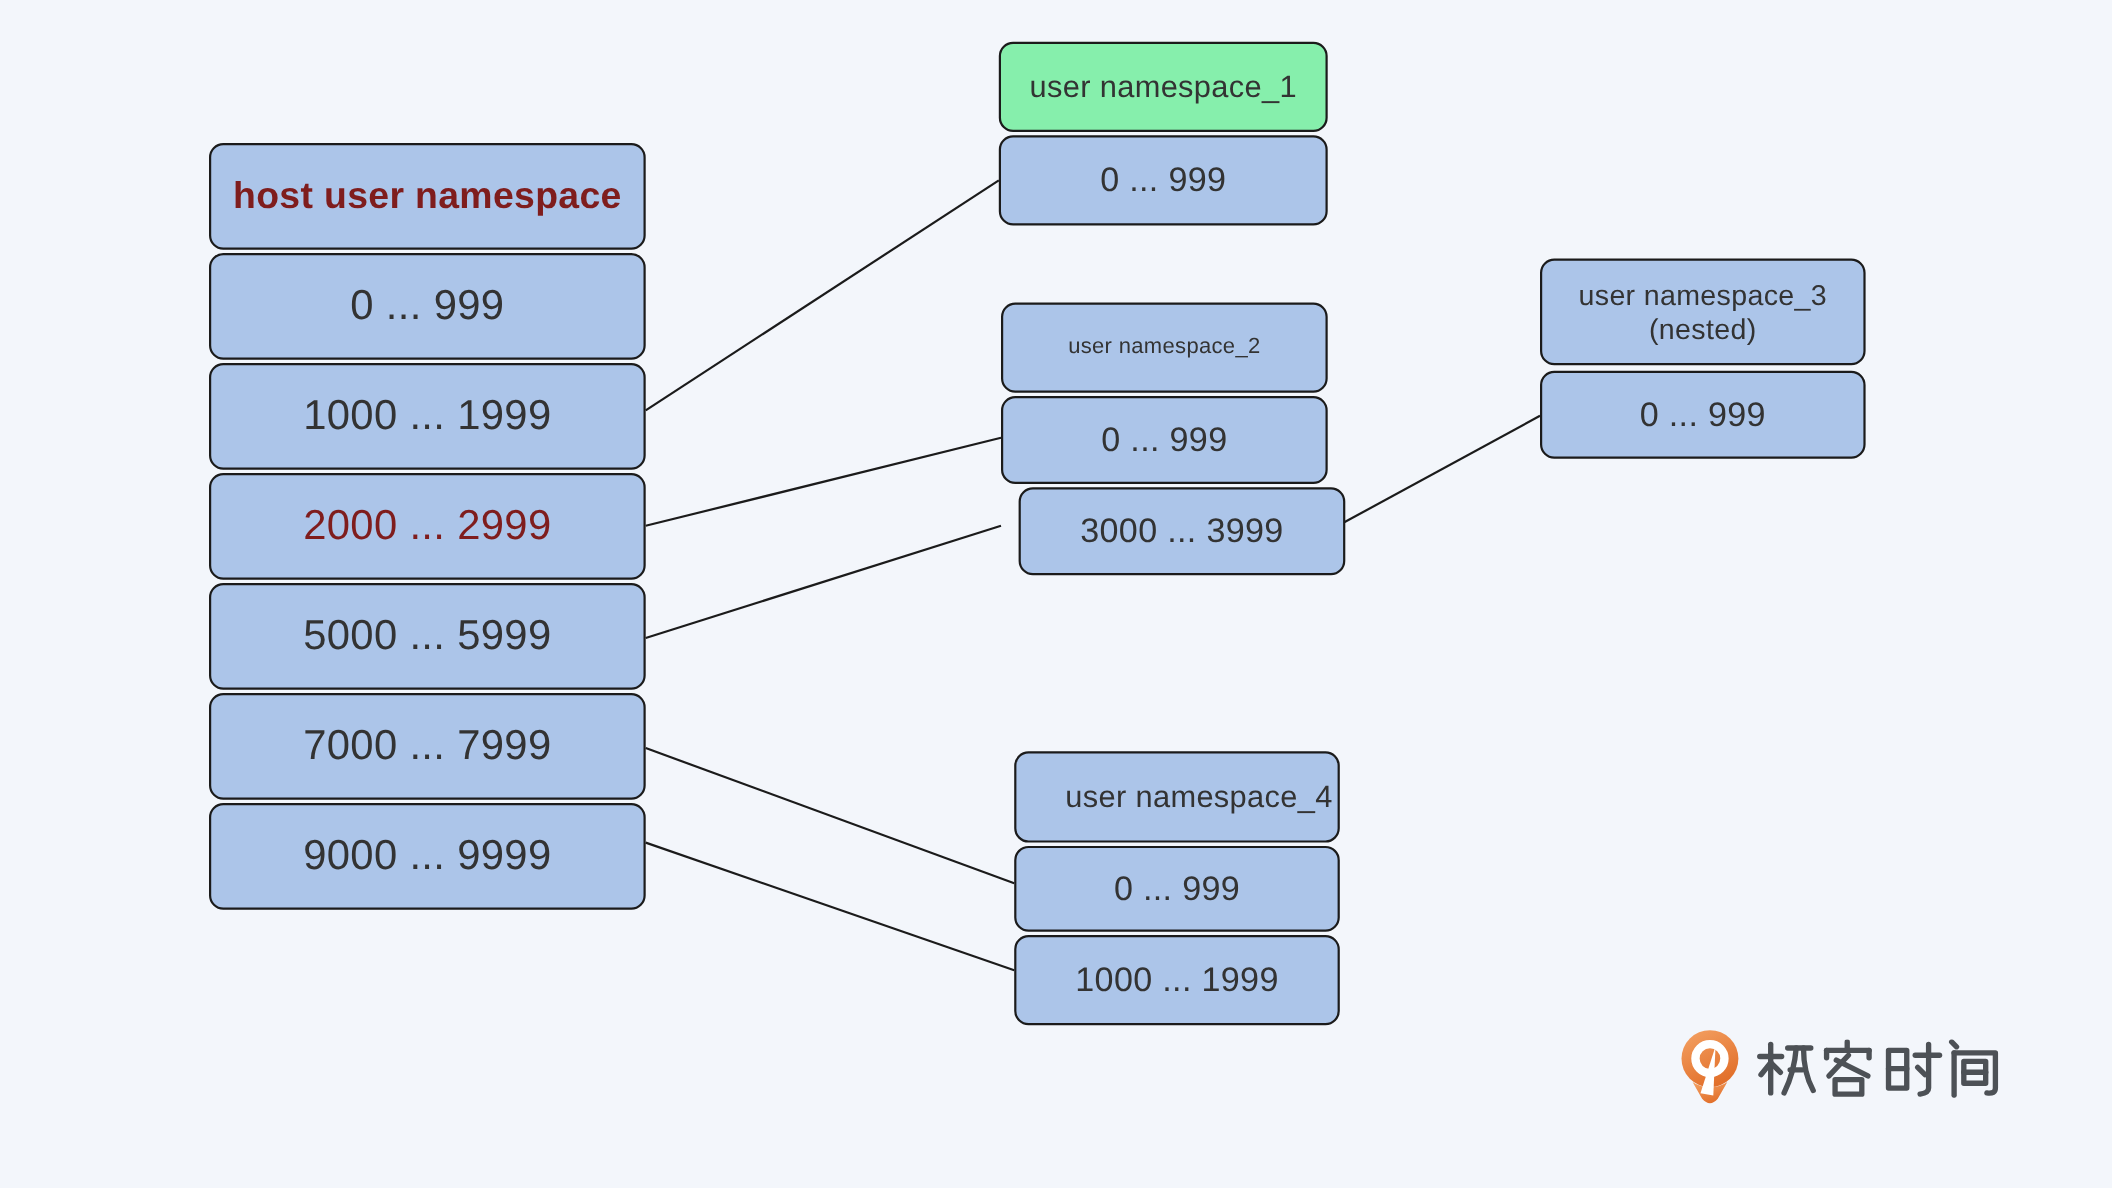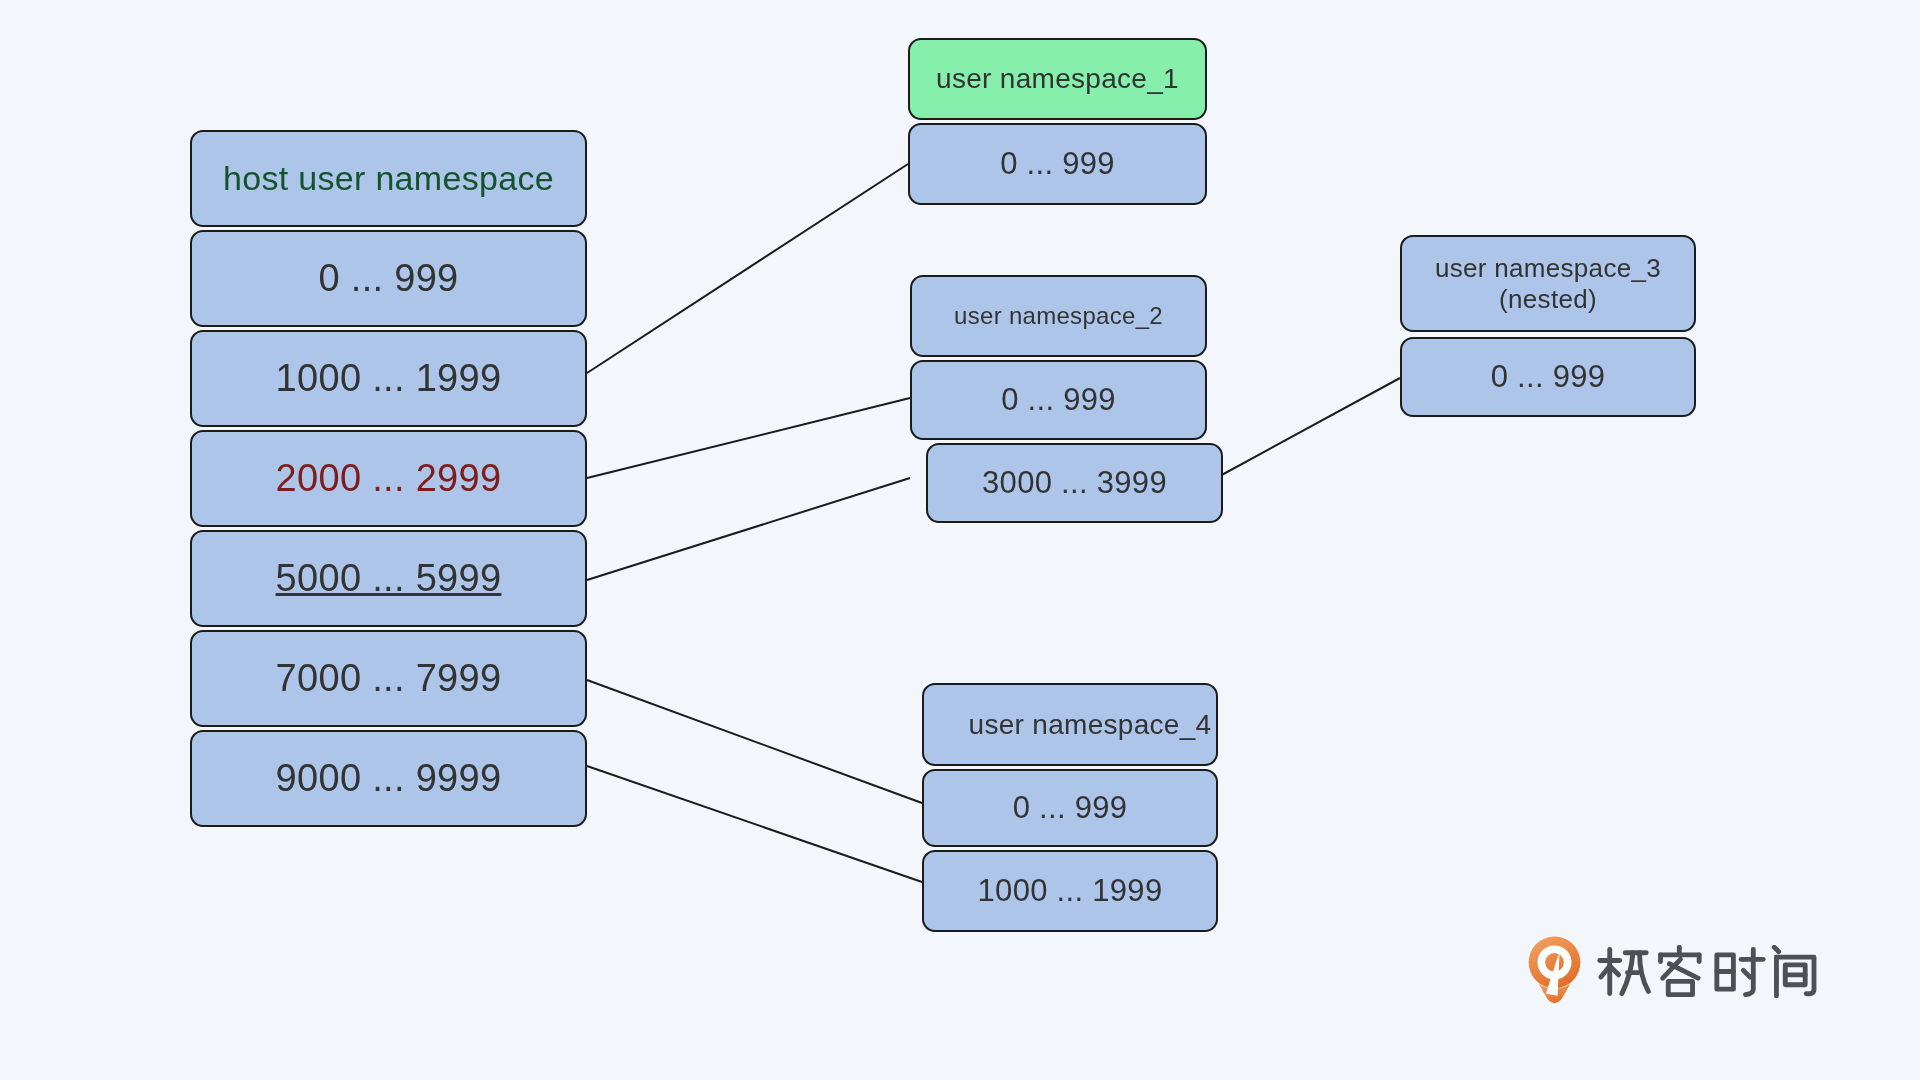--- a/index.html
+++ b/index.html
@@ -90,48 +90,48 @@
       <g transform="translate(155,0)">
         <path d="M5,2 L9,6"></path>
           <path d="M7,11 V46"></path>
           <path d="M7,11 H41 V40 Q41,45 34,44"></path>
         <path d="M15,18 H33 V36 H15 Z"></path>
           <path d="M15,27 H33"></path>
       </g>
     </svg>
   </div>
 
-<div class="box" style="left: 190px; top: 130px; width: 397px; height: 97px; background: rgb(172, 197, 233); border-color: rgb(27, 27, 27); color: #14532d; font-size: 34px;">
+<div class="box" style="left: 190px; top: 130px; width: 397px; height: 97px; background: rgb(172, 197, 233); border-color: rgb(27, 27, 27); color: #7f1d1d; font-size: 34px; font-weight: bold;">
       <div>host user namespace</div>
     </div>
     <div class="box" style="left: 190px; top: 230px; width: 397px; height: 97px; background: rgb(172, 197, 233); border-color: rgb(27, 27, 27); color: rgb(51, 51, 51); font-size: 38px;">
       <div>0 ... 999</div>
     </div>
     <div class="box" style="left: 190px; top: 330px; width: 397px; height: 97px; background: rgb(172, 197, 233); border-color: rgb(27, 27, 27); color: rgb(51, 51, 51); font-size: 38px;">
       <div>1000 ... 1999</div>
     </div>
     <div class="box" style="left: 190px; top: 430px; width: 397px; height: 97px; background: rgb(172, 197, 233); border-color: rgb(27, 27, 27); color: #7f1d1d; font-size: 38px;">
       <div>2000 ... 2999</div>
     </div>
-    <div class="box" style="left: 190px; top: 530px; width: 397px; height: 97px; background: rgb(172, 197, 233); border-color: rgb(27, 27, 27); color: rgb(51, 51, 51); font-size: 38px; text-decoration: underline;">
+    <div class="box" style="left: 190px; top: 530px; width: 397px; height: 97px; background: rgb(172, 197, 233); border-color: rgb(27, 27, 27); color: rgb(51, 51, 51); font-size: 38px;">
       <div>5000 ... 5999</div>
     </div>
     <div class="box" style="left: 190px; top: 630px; width: 397px; height: 97px; background: rgb(172, 197, 233); border-color: rgb(27, 27, 27); color: rgb(51, 51, 51); font-size: 38px;">
       <div>7000 ... 7999</div>
     </div>
     <div class="box" style="left: 190px; top: 730px; width: 397px; height: 97px; background: rgb(172, 197, 233); border-color: rgb(27, 27, 27); color: rgb(51, 51, 51); font-size: 38px;">
       <div>9000 ... 9999</div>
     </div>
     <div class="box" style="left: 908px; top: 38px; width: 299px; height: 82px; background: #86efac; border-color: rgb(27, 27, 27); color: rgb(51, 51, 51); font-size: 28px;">
       <div>user namespace_1</div>
     </div>
     <div class="box" style="left: 908px; top: 123px; width: 299px; height: 82px; background: rgb(172, 197, 233); border-color: rgb(27, 27, 27); color: rgb(51, 51, 51); font-size: 31px;">
       <div>0 ... 999</div>
     </div>
-    <div class="box" style="left: 910px; top: 275px; width: 297px; height: 82px; background: rgb(172, 197, 233); border-color: rgb(27, 27, 27); color: rgb(51, 51, 51); font-size: 24px; align-items: center;">
+    <div class="box" style="left: 910px; top: 275px; width: 297px; height: 82px; background: rgb(172, 197, 233); border-color: rgb(27, 27, 27); color: rgb(51, 51, 51); font-size: 20px; align-items: center;">
       <div>user namespace_2</div>
     </div>
     <div class="box" style="left: 910px; top: 360px; width: 297px; height: 80px; background: rgb(172, 197, 233); border-color: rgb(27, 27, 27); color: rgb(51, 51, 51); font-size: 31px;">
       <div>0 ... 999</div>
     </div>
     <div class="box" style="left: 910px; top: 443px; width: 297px; height: 80px; background: rgb(172, 197, 233); border-color: rgb(27, 27, 27); color: rgb(51, 51, 51); font-size: 31px; margin-left: 16px;">
       <div>3000 ... 3999</div>
     </div>
     <div class="box" style="left: 1400px; top: 235px; width: 296px; height: 97px; background: rgb(172, 197, 233); border-color: rgb(27, 27, 27); color: rgb(51, 51, 51); font-size: 26px;">
       <div>user namespace_3</div>

